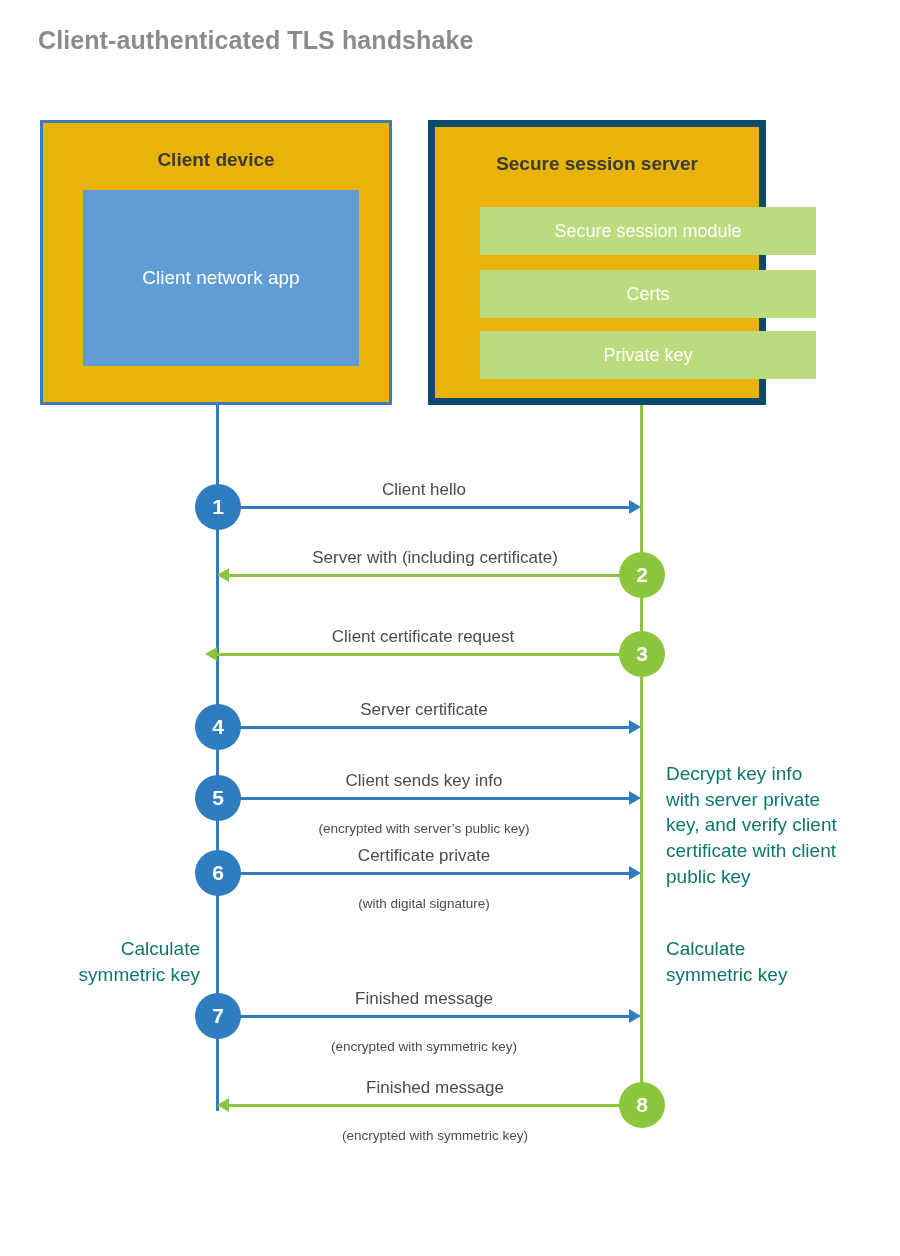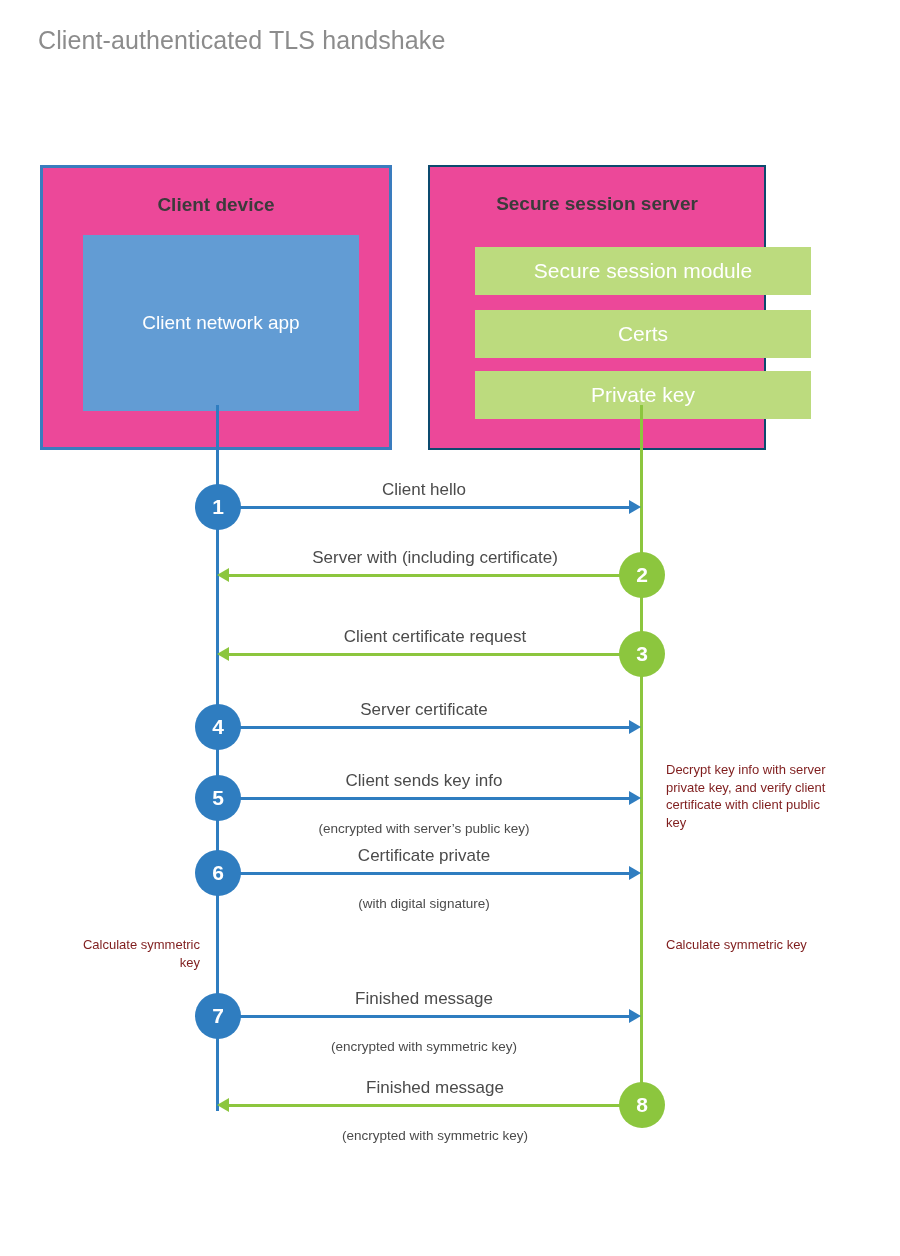--- a/index.html
+++ b/index.html
@@ -9,53 +9,53 @@
     background:#ffffff;
     font-family:"Liberation Sans", sans-serif;
     color:#4a4a4a;
     overflow:hidden;
   }
   #stage{position:relative;width:900px;height:1256px;}
 
   
   .title{
     position:absolute;left:38px;top:26px;
-    font-size:25px;font-weight:400;letter-spacing:.1px;
+    font-size:25px;font-weight:700;letter-spacing:.1px;
     color:#8c8c8c;
     white-space:nowrap;
   }
 
   
   .actor-box{
-    position:absolute;background:#ec4899;box-sizing:border-box;margin-top:45px;
+    position:absolute;background:#eab308;box-sizing:border-box;
   }
   #client-box{
     left:40px;top:120px;width:352px;height:285px;
     border:3px solid #3a7cbe;
   }
   #server-box{
     left:428px;top:120px;width:338px;height:285px;
-    border:2px solid #0c4a6e;
+    border:7px solid #0c4a6e;
   }
   .actor-title{
     position:absolute;left:0;right:0;top:26px;
     text-align:center;font-size:19px;font-weight:bold;color:#3b3b3b;
   }
   .client-app{
     position:absolute;left:40px;top:67px;width:276px;height:176px;
     background:#629cd4;color:#ffffff;
     display:flex;align-items:center;justify-content:center;
     text-align:center;font-size:19px;line-height:1.35;
     padding:4px 14px;box-sizing:border-box;
   }
   .server-bar{
     position:absolute;left:45px;width:336px;height:48px;
     background:#bcdb7e;color:#ffffff;
     display:flex;align-items:center;justify-content:center;
-    font-size:21px;
+    font-size:18px;
     text-align:center;
   }
   #server-bar-0{top:80px;}
   #server-bar-1{top:143px;}
   #server-bar-2{top:204px;}
 
   
   .lifeline{position:absolute;width:3px;}
   #client-lifeline{left:216px;top:405px;height:706px;background:#2f7dc0;}
   #server-lifeline{left:640px;top:405px;height:700px;background:#8cc63e;}
@@ -84,21 +84,21 @@
   .step{
     position:absolute;width:46px;height:46px;border-radius:50%;
     display:flex;align-items:center;justify-content:center;
     color:#ffffff;font-size:21px;font-weight:bold;
   }
   .step.blue{background:#2f7dc0;left:195px;}
   .step.green{background:#8cc63e;left:619px;}
 
   
   .note{
-    position:absolute;font-size:13px;line-height:1.35;color:#7f1d1d;
+    position:absolute;font-size:19px;line-height:1.35;color:#0f766e;
   }
   #note-decrypt{left:666px;top:761px;width:175px;text-align:left;}
   #note-calc-client{left:70px;top:936px;width:130px;text-align:right;}
   #note-calc-server{left:666px;top:936px;width:150px;text-align:left;}
 </style>
 </head>
 <body>
 
 <div id="stage">
 
@@ -124,21 +124,21 @@
     <div class="msg-label">Client hello</div>
   </div>
   <div class="step blue" style="top:484px;">1</div>
 
   <div class="msg green" style="left:228px;top:574px;width:414px;">
     <div class="arrow-head left"></div>
     <div class="msg-label">Server with (including certificate)</div>
   </div>
   <div class="step green" style="top:552px;">2</div>
 
-  <div class="msg green" style="left:228px;top:653px;width:414px;">
+  <div class="msg green" style="left:216px;top:653px;width:414px;">
     <div class="arrow-head left"></div>
     <div class="msg-label">Client certificate request</div>
   </div>
   <div class="step green" style="top:631px;">3</div>
 
   <div class="msg blue" style="left:218px;top:726px;width:412px;">
     <div class="arrow-head right"></div>
     <div class="msg-label">Server certificate</div>
   </div>
   <div class="step blue" style="top:704px;">4</div>

